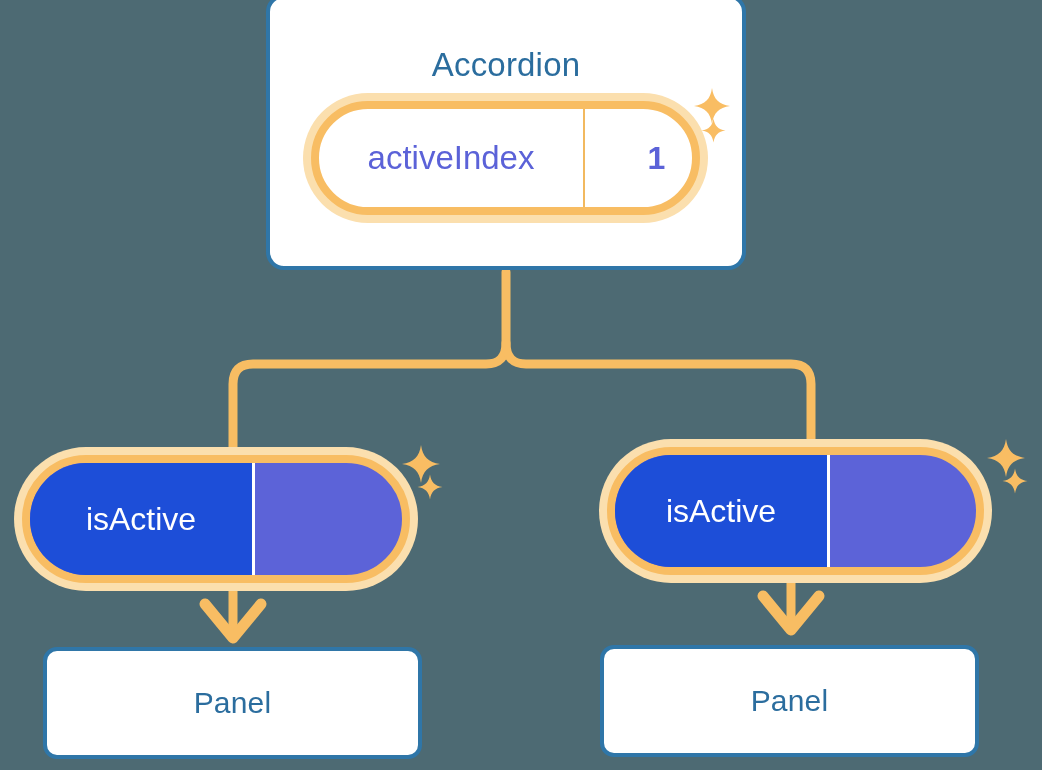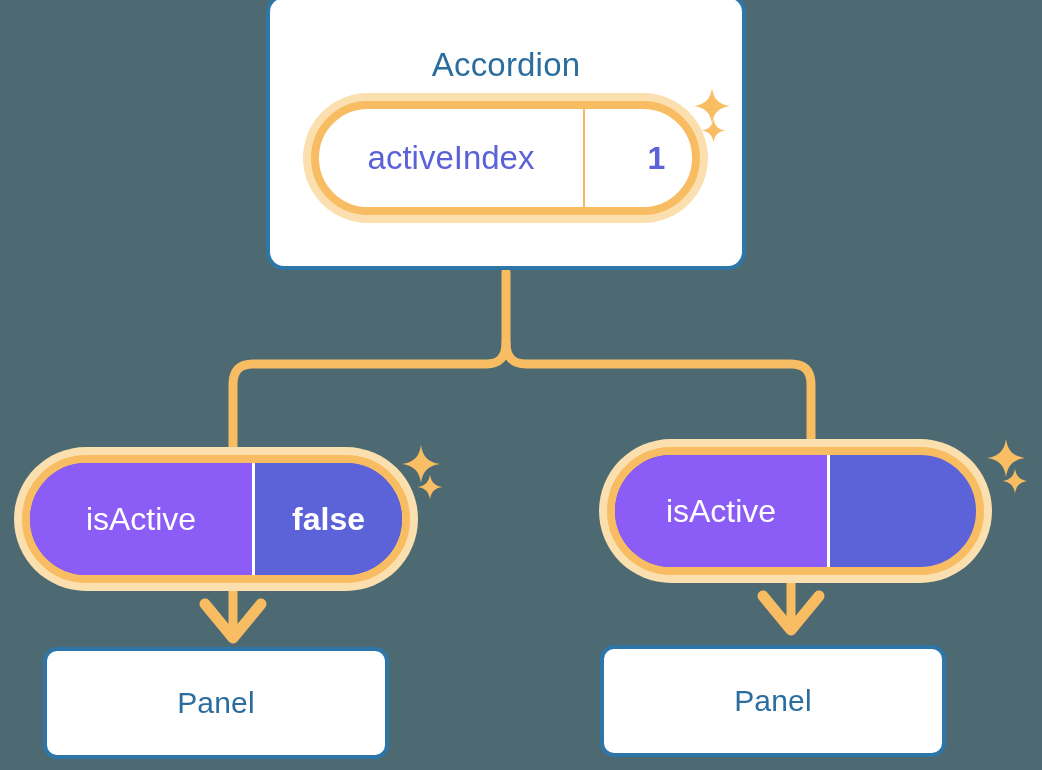--- a/index.html
+++ b/index.html
@@ -56,21 +56,21 @@
     top: -6px;
     width: 480px;
     height: 276px;
     border-radius: 18px;
   }
   #accordion-box .comp-title {
     margin-top: 48px;
   }
 
   .panel-box {
-    width: 346px;
+    width: 379px;
     height: 112px;
     border-radius: 14px;
     display: flex;
     align-items: center;
     justify-content: center;
   }
   #panel-left  { left: 43px;  top: 647px; }
   #panel-right { left: 600px; top: 645px; }
   .panel-box .comp-title { font-size: 30px; }
 
@@ -122,21 +122,21 @@
   }
 
   
   .pill-solid {
     background: #5c63d8;
     overflow: hidden;
   }
   .pill-solid .pill-key {
     color: #ffffff;
     font-size: 32px;
-    background: #8b5cf6;
+    background: #1d4ed8;
     border-right: 3px solid #ffffff;
   }
   .pill-solid .pill-val {
     color: #ffffff;
     font-size: 32px;
     background: #5c63d8;
     flex: 1;
   }
 
   #pill-isactive-false {
@@ -216,21 +216,20 @@
   </div>
   <div class="sparkle" style="left:700px; top:117px;">
     <svg width="27" height="27" viewBox="0 0 27 27">
       <path d="M13.5 1.5 C14.6 8.9 18.1 12.4 25.5 13.5 C18.1 14.6 14.6 18.1 13.5 25.5
                C12.4 18.1 8.9 14.6 1.5 13.5 C8.9 12.4 12.4 8.9 13.5 1.5 Z" fill="#f9bd63"></path>
     </svg>
   </div>
 
   <div id="pill-isactive-false" class="pill pill-solid">
     <div class="pill-cell pill-key">isActive</div>
-    <div class="pill-cell pill-val">false</div>
   </div>
 
   <div class="sparkle" style="left:400px; top:443px;">
     <svg width="42" height="42" viewBox="0 0 42 42">
       <path d="M21 2 C22.7 13.8 28.2 19.3 40 21 C28.2 22.7 22.7 28.2 21 40
                C19.3 28.2 13.8 22.7 2 21 C13.8 19.3 19.3 13.8 21 2 Z" fill="#f9bd63"></path>
     </svg>
   </div>
   <div class="sparkle" style="left:416px; top:473px;">
     <svg width="28" height="28" viewBox="0 0 28 28">

